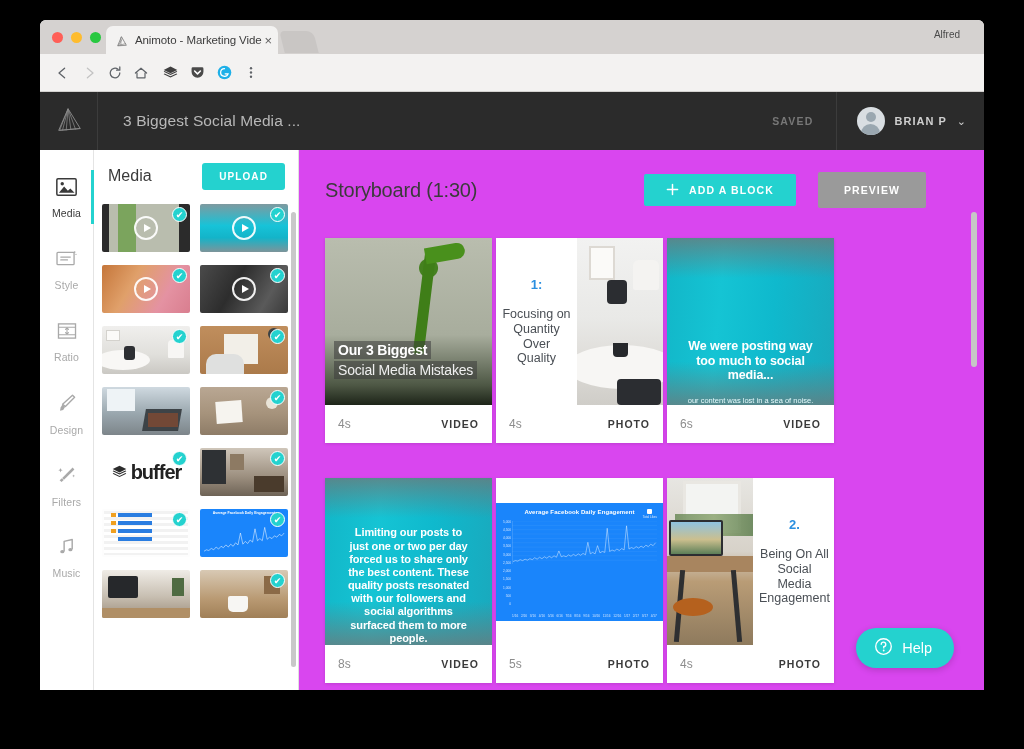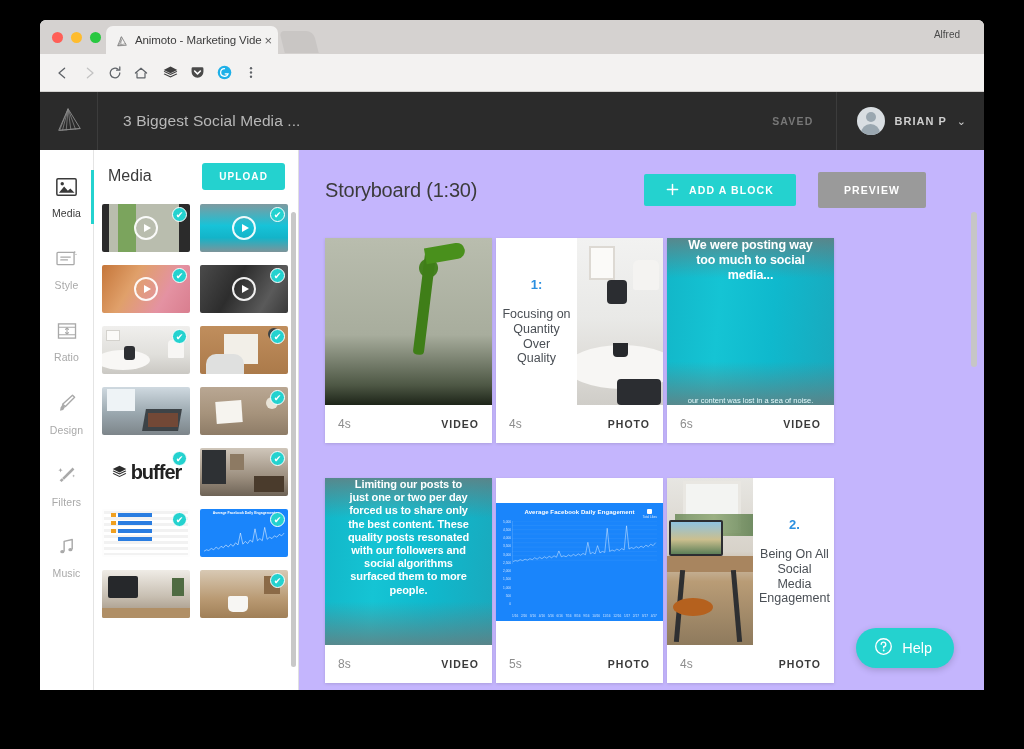--- a/index.html
+++ b/index.html
@@ -192,21 +192,21 @@
     border-top: 4.5px solid transparent;
     border-bottom: 4.5px solid transparent;
   }
   .panel-scroll {
     position: absolute; right: 2px; top: 62px;
     width: 5px; height: 455px; border-radius: 3px; background: #c8c8c8;
   }
 
   
   .board {
-    flex: 1; background: #c4b5fd; position: relative; overflow: hidden;
+    flex: 1; background: #d946ef; position: relative; overflow: hidden;
   }
   .board-head {
     display: flex; align-items: center;
     padding: 22px 58px 0 26px;
   }
   .board-title { font-size: 20px; color: #3b3b3b; letter-spacing: -0.2px; }
   .add-block {
     margin-left: auto; background: #24d2cf; color: #fff; border: none;
     height: 32px; padding: 0 22px; border-radius: 2px;
     font-size: 10.5px; font-weight: 700; letter-spacing: 1.1px;
@@ -345,21 +345,21 @@
   }
 
   .art-teal {
     position: absolute; inset: 0;
     background:
       linear-gradient(180deg, rgba(110,120,120,0.75) 0%, rgba(0,0,0,0) 24%, rgba(0,0,0,0) 74%, rgba(110,120,120,0.75) 100%),
       linear-gradient(95deg, #12b6c8 0%, #15c4d4 32%, #0fb9cd 62%, #1aa9bd 100%);
   }
   .art-teal .txt {
     position: absolute; inset: 0; display: flex; flex-direction: column;
-    align-items: center; justify-content: space-between; padding: 0 20px;
+    align-items: center; justify-content: flex-end; padding: 0 20px;
   }
   .art-teal .hl {
     color: #fff; font-weight: 700; font-size: 12.5px;
     line-height: 1.18; text-align: center; letter-spacing: -0.1px;
   }
   .art-teal .sub {
     color: #e6fbfd; font-size: 7.5px; margin-top: 13px; text-align: center;
   }
   .art-teal .hl.small { font-size: 11px; line-height: 1.2; }
 
@@ -717,20 +717,24 @@
           <button class="preview-btn">PREVIEW</button>
         </div>
 
         <div class="cards">
 
           <div class="card">
             <div class="card-art">
               <div class="art-plant">
                 <span class="stem"></span>
                   <span class="leaf"></span>
+              </div>
+              <div class="cap-block">
+                <div><span class="cap1">Our 3 Biggest</span></div>
+                <div><span class="cap2">Social Media Mistakes</span></div>
               </div>
             </div>
             <div class="card-foot">
               <span class="dur">4s</span>
               <span class="kind">VIDEO</span>
             </div>
           </div>
 
           <div class="card">
             <div class="card-art">

